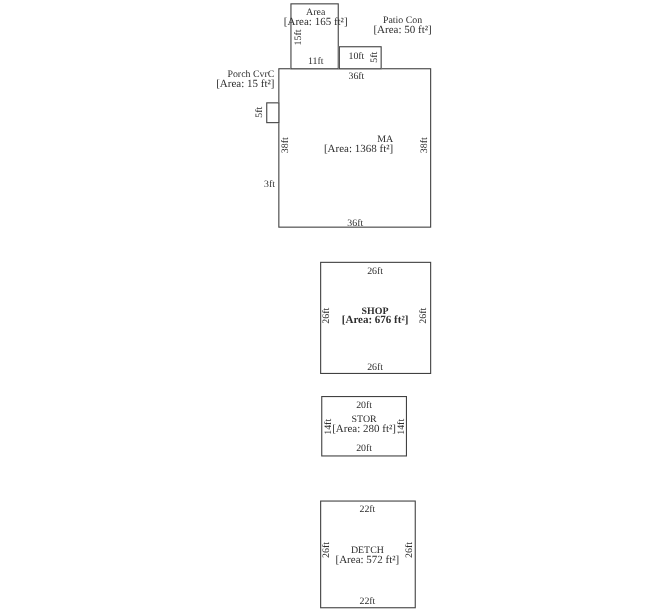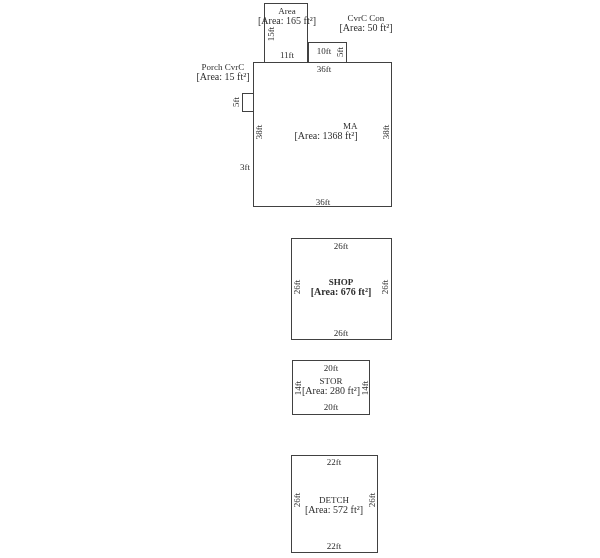--- a/index.html
+++ b/index.html
@@ -60,28 +60,28 @@
   <div class="rect" style="left:264px; top:3px; width:44px; height:60px;"></div>
   <div class="namebox" style="left:287px; top:6px;">
     <div class="bname">Area</div>
     <div class="barea">[Area: 165 ft²]</div>
   </div>
   <div class="vlbl" style="left:271px; top:34px;">15ft</div>
   <div class="lbl" style="left:287px; top:55px;">11ft</div>
 
   <div class="rect" style="left:308px; top:42px; width:39px; height:21px;"></div>
   <div class="namebox" style="left:366px; top:13px;">
-    <div class="bname">CvrC Con</div>
+    <div class="bname">Patio Con</div>
     <div class="barea">[Area: 50 ft²]</div>
   </div>
   <div class="lbl" style="left:324px; top:51px;">10ft</div>
   <div class="vlbl" style="left:340px; top:52px;">5ft</div>
 
   <div class="rect" style="left:242px; top:93px; width:12px; height:19px;"></div>
-  <div class="namebox" style="left:223px; top:62px;">
+  <div class="namebox" style="left:223px; top:62px;text-align:right;">
     <div class="bname">Porch CvrC</div>
     <div class="barea">[Area: 15 ft²]</div>
   </div>
   <div class="vlbl" style="left:236px; top:102px;">5ft</div>
   <div class="lbl" style="left:245px; top:119px;margin-top:48px;">3ft</div>
 
   <div class="rect" style="left:291px; top:238px; width:101px; height:102px;"></div>
   <div class="lbl" style="left:341px; top:246px;">26ft</div>
   <div class="lbl" style="left:341px; top:333px;">26ft</div>
   <div class="vlbl" style="left:297px; top:287px;">26ft</div>

